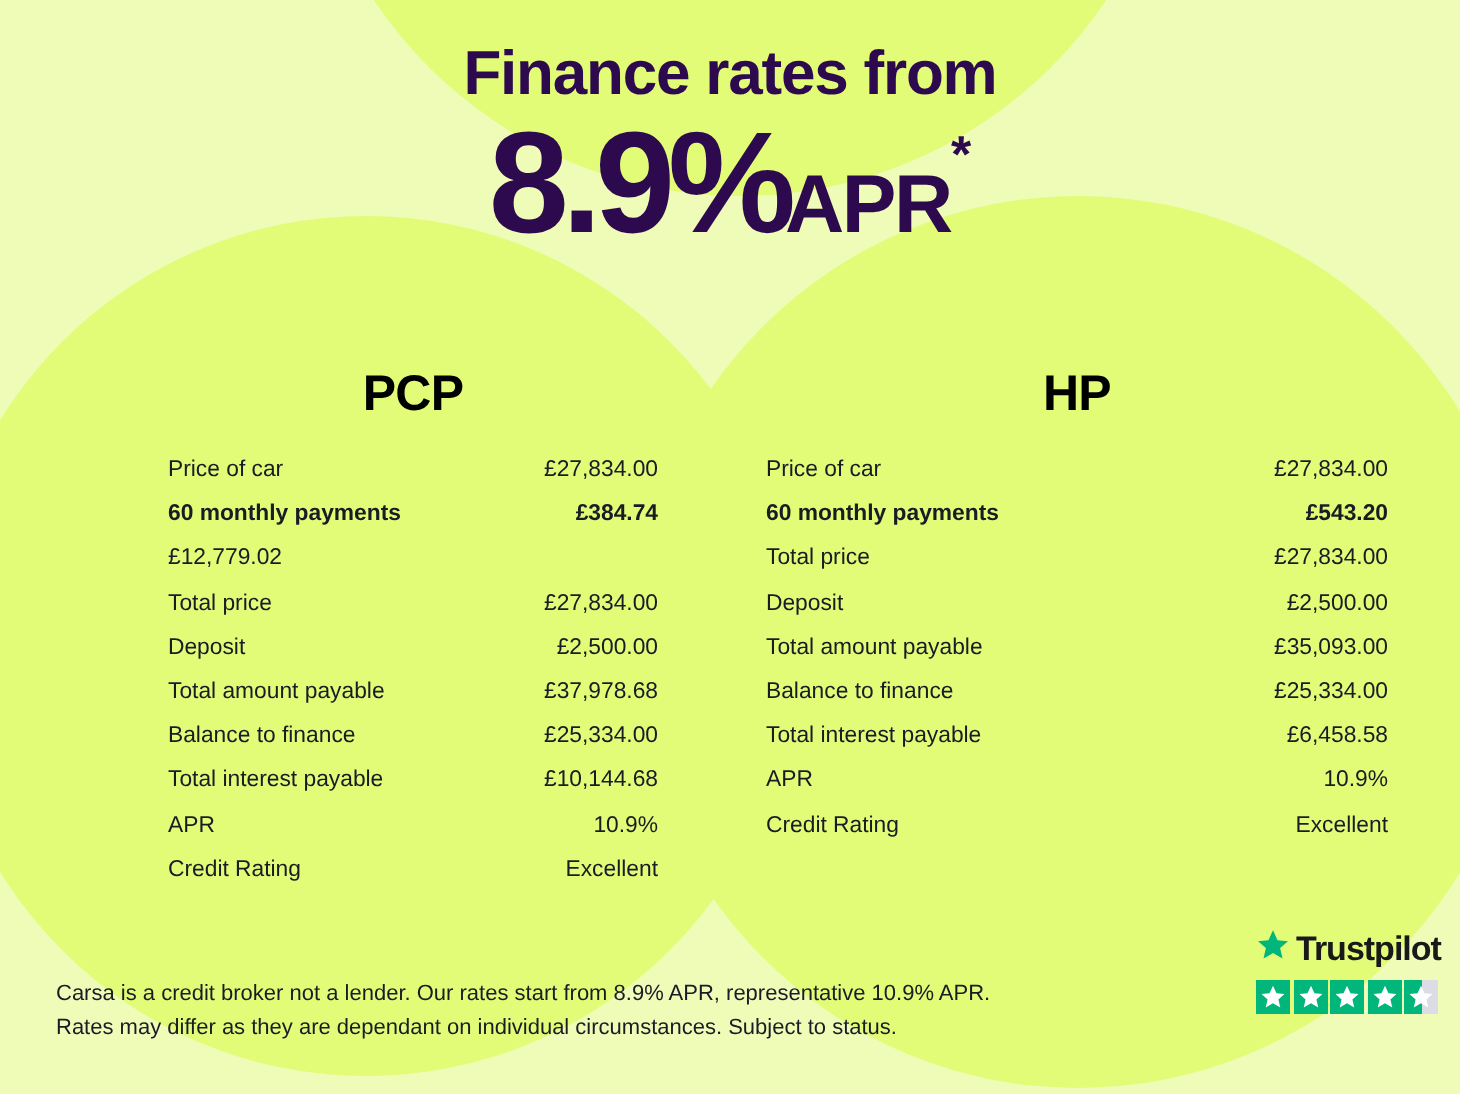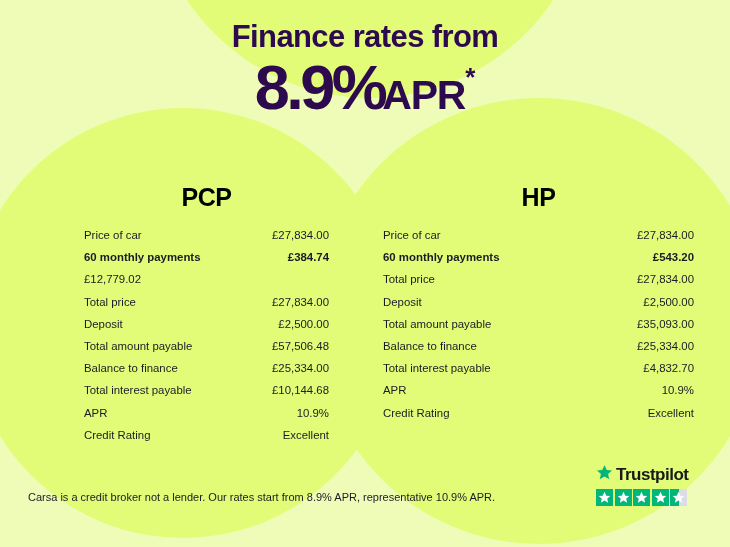--- a/index.html
+++ b/index.html
@@ -66,21 +66,21 @@
   }
   .rate-line {
     margin-top: 2px;
     display: flex;
     align-items: baseline;
     justify-content: center;
     color: #2d0a4e;
     line-height: 1;
   }
   .rate-big {
-    font-size: 63px;
+    font-size: 72px;
     font-weight: bold;
     letter-spacing: -3.5px;
   }
   .rate-small {
     font-size: 41px;
     font-weight: bold;
     letter-spacing: -1.2px;
     margin-left: -2px;
   }
   .rate-star {
@@ -143,21 +143,21 @@
     font-size: 11px;
     line-height: 1.55;
     color: #1b1b24;
     z-index: 5;
   }
   .footer-note div { white-space: nowrap; }
 
   
   .trustpilot {
     position: absolute;
-    left: 596px;
+    left: 628px;
     top: 464px;
     z-index: 5;
   }
   .tp-wordmark {
     display: flex;
     align-items: center;
     gap: 3px;
   }
   .tp-name {
     font-size: 17px;
@@ -228,21 +228,21 @@
           <div class="row">
             <span class="row-label">Total price</span>
             <span class="row-value">£27,834.00</span>
           </div>
           <div class="row">
             <span class="row-label">Deposit</span>
             <span class="row-value">£2,500.00</span>
           </div>
           <div class="row">
             <span class="row-label">Total amount payable</span>
-            <span class="row-value">£57,506.48</span>
+            <span class="row-value">£37,978.68</span>
           </div>
           <div class="row">
             <span class="row-label">Balance to finance</span>
             <span class="row-value">£25,334.00</span>
           </div>
           <div class="row">
             <span class="row-label">Total interest payable</span>
             <span class="row-value">£10,144.68</span>
           </div>
           <div class="row">
@@ -278,37 +278,38 @@
           <div class="row">
             <span class="row-label">Total amount payable</span>
             <span class="row-value">£35,093.00</span>
           </div>
           <div class="row">
             <span class="row-label">Balance to finance</span>
             <span class="row-value">£25,334.00</span>
           </div>
           <div class="row">
             <span class="row-label">Total interest payable</span>
-            <span class="row-value">£4,832.70</span>
+            <span class="row-value">£6,458.58</span>
           </div>
           <div class="row">
             <span class="row-label">APR</span>
             <span class="row-value">10.9%</span>
           </div>
           <div class="row">
             <span class="row-label">Credit Rating</span>
             <span class="row-value">Excellent</span>
           </div>
         </div>
     </div>
 
   </div>
 
   <div class="footer-note">
     <div>Carsa is a credit broker not a lender. Our rates start from 8.9% APR, representative 10.9% APR.</div>
+    <div>Rates may differ as they are dependant on individual circumstances. Subject to status.</div>
   </div>
 
   <div class="trustpilot">
     <div class="tp-wordmark">
       <span>
         <svg width="17" height="17" viewBox="0 0 24 24" aria-hidden="true">
           <polygon fill="#00b67a" points="12,1.6 15.2,8.6 22.6,9.3 17,14.2 18.7,21.6 12,17.7 5.3,21.6 7,14.2 1.4,9.3 8.8,8.6"></polygon>
         </svg>
       </span>
       <span class="tp-name">Trustpilot</span>

